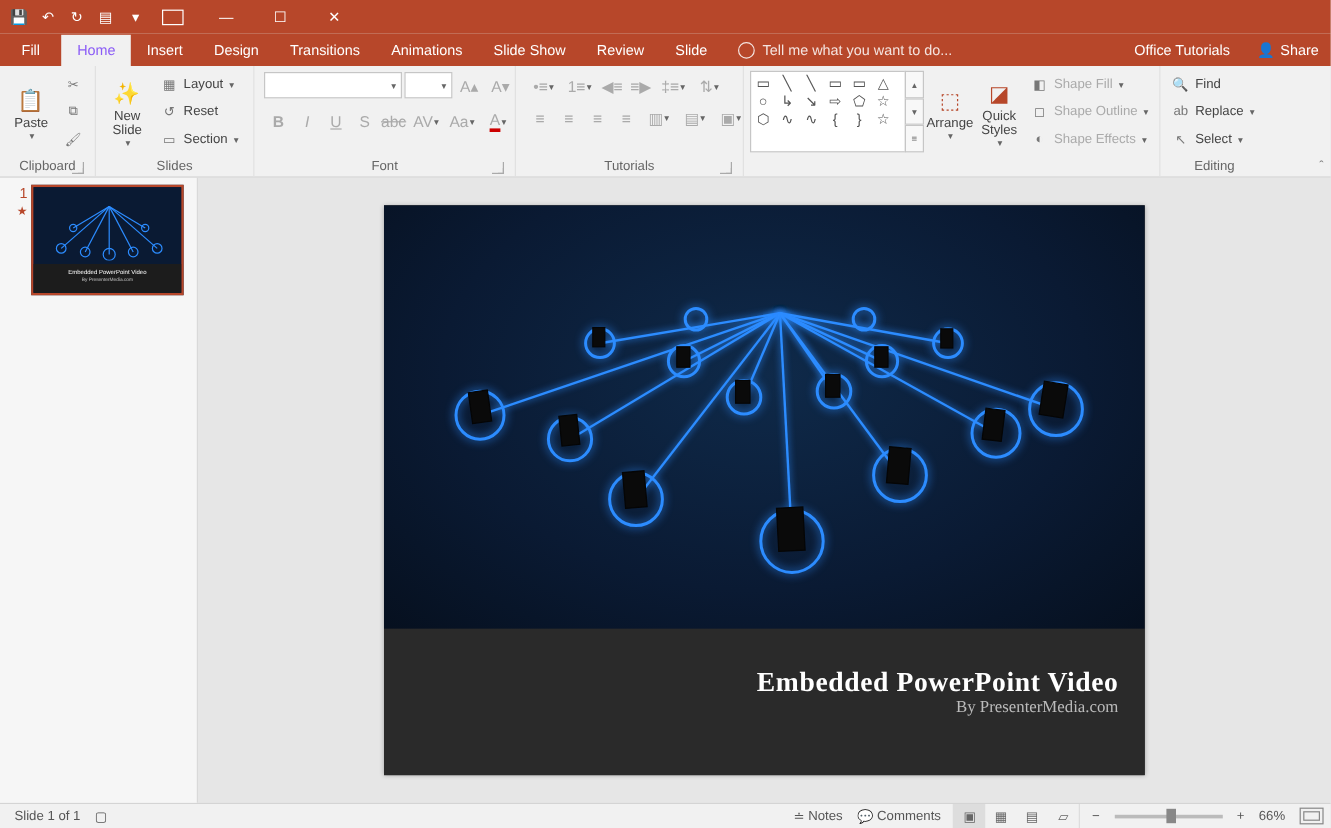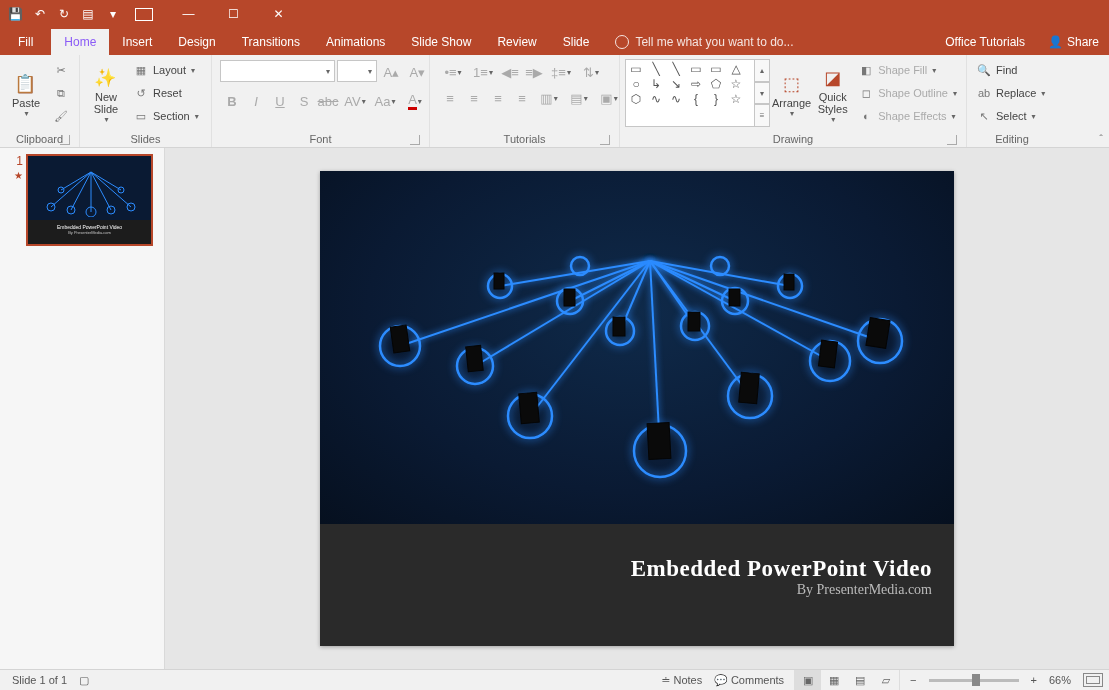--- a/index.html
+++ b/index.html
@@ -313,24 +313,20 @@
             <span>Shape Outline</span>
             <span class="dd">▾</span>
           </div>
         <div class="smallbtn">
             <span class="smicon">◐</span>
             <span>Shape Effects</span>
             <span class="dd">▾</span>
           </div>
       </div>
     </div>
-    <div class="label">
-        <span>Drawing</span>
-        <span class="launcher"></span>
-      </div>
   </div>
 
   <div class="group" style="width:90px; border-right:none">
     <div class="body">
       <div class="smallcol">
         <div class="smallbtn">
             <span class="smicon">🔍</span>
             <span>Find</span>
           </div>
         <div class="smallbtn">

